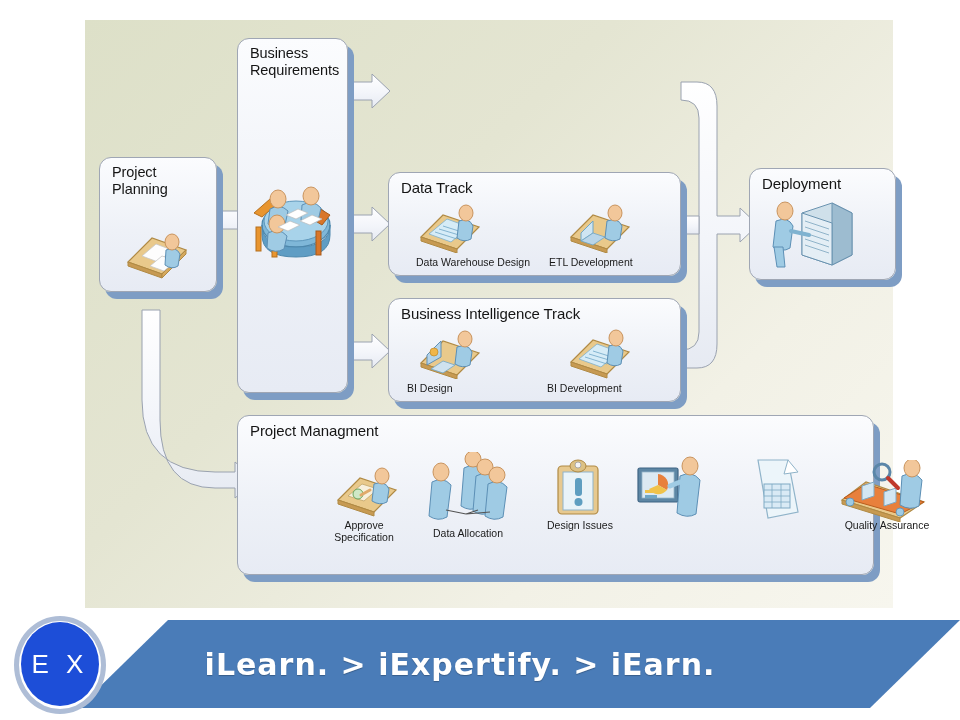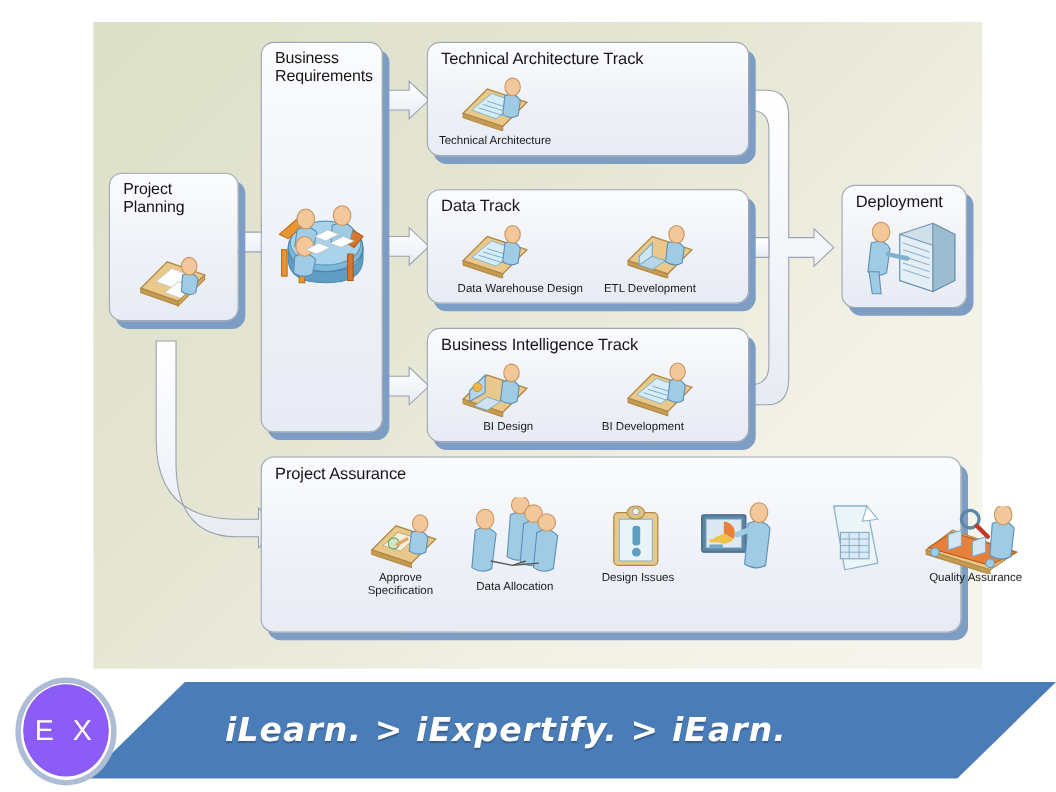--- a/index.html
+++ b/index.html
@@ -38,31 +38,31 @@
   
   #footer{position:absolute;left:0;top:608px;width:960px;height:112px;background:#fff;}
   #banner{
     position:absolute;left:78px;top:12px;width:882px;height:88px;
     background:#4a7cb8;
     clip-path:polygon(90px 0, 882px 0, 792px 88px, 0px 88px);
   }
   #tagline{
     position:absolute;left:140px;top:614px;width:640px;height:100px;
     display:flex;align-items:center;justify-content:center;
-    color:#ffffff;font-size:30px;font-weight:bold;font-style:italic;
+    color:#ffffff;font-size:30px;font-weight:bold;
     letter-spacing:1px;text-shadow:0 1px 1px rgba(0,0,0,.25);
     font-family:"DejaVu Sans",sans-serif;
   }
   #logo-ring{
     position:absolute;left:14px;top:616px;width:92px;height:98px;
     border-radius:50%;border:5px solid #aebdd6;box-sizing:border-box;
   }
   #logo-disc{
     position:absolute;left:21px;top:622px;width:78px;height:84px;
-    border-radius:50%;background:#8b5cf6;
+    border-radius:50%;background:#1d4ed8;
     display:flex;align-items:center;justify-content:center;
     color:#fff;font-size:26px;letter-spacing:5px;
   }
 </style>
 </head>
 <body>
 
 <div id="canvas">
 
   <svg class="flow" viewBox="0 0 808 588">
@@ -125,32 +125,20 @@
       <ellipse cx="67" cy="27" rx="8" ry="9" fill="#f2c79a" stroke="#c9945e" stroke-width="1"></ellipse>
       <path d="M24 64 q11 -6 19 3 l-3 13 q-9 5 -17 -1 z" fill="#9fcbe4" stroke="#5c8fb5" stroke-width="1"></path>
       <ellipse cx="33" cy="55" rx="8" ry="9" fill="#f2c79a" stroke="#c9945e" stroke-width="1"></ellipse>
 
       <polygon points="42,46 54,40 64,44 52,50" fill="#fff" stroke="#bbb" stroke-width=".7"></polygon>
       <polygon points="56,52 68,46 78,50 66,56" fill="#fff" stroke="#bbb" stroke-width=".7"></polygon>
       <polygon points="34,58 46,52 56,56 44,62" fill="#fff" stroke="#bbb" stroke-width=".7"></polygon>
     </svg>
   </div>
 
-  <div class="panel" style="left:303px;top:18px;width:293px;height:104px;">
-    <div class="panel-title big">Technical Architecture Track</div>
-    <svg class="ico" style="left:28px;top:28px;" width="72" height="52" viewBox="0 0 72 52">
-      <polygon points="4,36 26,14 62,26 40,48" fill="#e9c98b" stroke="#b08a44" stroke-width="1.2"></polygon>
-      <polygon points="4,36 4,40 40,52 40,48" fill="#c79a52" stroke="#b08a44" stroke-width="1"></polygon>
-      <polygon points="12,33 30,18 52,26 34,41" fill="#d6ecf7" stroke="#7fb0cc" stroke-width=".8"></polygon>
-      <path d="M18 31 l22 7 M22 28 l20 6 M26 25 l19 6" stroke="#6fa6c6" stroke-width=".8" fill="none"></path>
-      <path d="M42 20 q10 -4 14 5 l-2 13 q-7 4 -14 -1 z" fill="#9fcbe4" stroke="#5c8fb5" stroke-width="1"></path>
-      <ellipse cx="49" cy="12" rx="7" ry="8" fill="#f2c79a" stroke="#c9945e" stroke-width="1"></ellipse>
-    </svg>
-    <div class="cap" style="left:10px;top:84px;width:160px;text-align:left;">Technical Architecture</div>
-  </div>
 
   <div class="panel" style="left:303px;top:152px;width:293px;height:104px;">
     <div class="panel-title big">Data Track</div>
     <svg class="ico" style="left:28px;top:28px;" width="72" height="52" viewBox="0 0 72 52">
       <polygon points="4,36 26,14 62,26 40,48" fill="#e9c98b" stroke="#b08a44" stroke-width="1.2"></polygon>
       <polygon points="4,36 4,40 40,52 40,48" fill="#c79a52" stroke="#b08a44" stroke-width="1"></polygon>
       <polygon points="12,33 30,18 52,26 34,41" fill="#d6ecf7" stroke="#7fb0cc" stroke-width=".8"></polygon>
       <path d="M18 31 l22 7 M22 28 l20 6 M26 25 l19 6" stroke="#6fa6c6" stroke-width=".8" fill="none"></path>
       <path d="M42 20 q10 -4 14 5 l-2 13 q-7 4 -14 -1 z" fill="#9fcbe4" stroke="#5c8fb5" stroke-width="1"></path>
       <ellipse cx="49" cy="12" rx="7" ry="8" fill="#f2c79a" stroke="#c9945e" stroke-width="1"></ellipse>
@@ -171,48 +159,48 @@
     <div class="panel-title big">Business Intelligence Track</div>
     <svg class="ico" style="left:28px;top:26px;" width="72" height="54" viewBox="0 0 72 54">
       <polygon points="4,38 26,16 62,28 40,50" fill="#e9c98b" stroke="#b08a44" stroke-width="1.2"></polygon>
       <polygon points="4,38 4,42 40,54 40,50" fill="#c79a52" stroke="#b08a44" stroke-width="1"></polygon>
       <polygon points="10,30 24,16 24,32 10,40" fill="#b4d4ea" stroke="#6090b5" stroke-width="1"></polygon>
       <circle cx="17" cy="27" r="4" fill="#f0b64a" stroke="#c08a26" stroke-width=".7"></circle>
       <path d="M26 36 l12 4 l-12 8 l-12 -4 z" fill="#cfe2ef" stroke="#6fa6c6" stroke-width=".8"></path>
       <path d="M40 22 q11 -4 15 5 l-2 13 q-7 4 -15 -1 z" fill="#9fcbe4" stroke="#5c8fb5" stroke-width="1"></path>
       <ellipse cx="48" cy="14" rx="7" ry="8" fill="#f2c79a" stroke="#c9945e" stroke-width="1"></ellipse>
     </svg>
-    <div class="cap" style="left:18px;top:84px;width:110px;text-align:center;">BI Design</div>
+    <div class="cap" style="left:18px;top:84px;width:110px;text-align:left;">BI Design</div>
     <svg class="ico" style="left:178px;top:26px;" width="72" height="54" viewBox="0 0 72 52">
       <polygon points="4,36 26,14 62,26 40,48" fill="#e9c98b" stroke="#b08a44" stroke-width="1.2"></polygon>
       <polygon points="4,36 4,40 40,52 40,48" fill="#c79a52" stroke="#b08a44" stroke-width="1"></polygon>
       <polygon points="12,33 30,18 52,26 34,41" fill="#d6ecf7" stroke="#7fb0cc" stroke-width=".8"></polygon>
       <path d="M18 31 l22 7 M22 28 l20 6 M26 25 l19 6" stroke="#6fa6c6" stroke-width=".8" fill="none"></path>
       <path d="M42 20 q10 -4 14 5 l-2 13 q-7 4 -14 -1 z" fill="#9fcbe4" stroke="#5c8fb5" stroke-width="1"></path>
       <ellipse cx="49" cy="12" rx="7" ry="8" fill="#f2c79a" stroke="#c9945e" stroke-width="1"></ellipse>
     </svg>
     <div class="cap" style="left:158px;top:84px;width:130px;text-align:left;">BI Development</div>
   </div>
 
-  <div class="panel" style="left:680px;top:148px;width:114px;height:112px;padding-left:28px;">
+  <div class="panel" style="left:664px;top:148px;width:147px;height:112px;padding-left:28px;">
     <div class="panel-title big">Deployment</div>
     <svg class="ico" style="left:18px;top:28px;" width="92" height="76" viewBox="0 0 92 76">
       <polygon points="34,16 64,6 84,16 84,58 64,68 34,58" fill="#cfe0ea" stroke="#6a93b0" stroke-width="1"></polygon>
       <polygon points="64,6 84,16 84,58 64,68" fill="#9dbcd0" stroke="#6a93b0" stroke-width="1"></polygon>
       <polygon points="34,16 64,26 64,68 34,58" fill="#e4eef5" stroke="#6a93b0" stroke-width="1"></polygon>
       <path d="M37 24 l24 8 M37 30 l24 8 M37 36 l24 8 M37 42 l24 8 M37 48 l24 8" stroke="#8fb3c9" stroke-width="1" fill="none"></path>
       <path d="M8 24 q12 -5 17 5 l-3 22 q-8 5 -17 -1 z" fill="#9fcbe4" stroke="#5c8fb5" stroke-width="1"></path>
       <ellipse cx="17" cy="14" rx="8" ry="9" fill="#f2c79a" stroke="#c9945e" stroke-width="1"></ellipse>
       <path d="M23 34 l18 4" stroke="#7fb2d0" stroke-width="4" stroke-linecap="round"></path>
       <path d="M6 50 l3 20 l8 0 l-2 -20 z" fill="#9fcbe4" stroke="#5c8fb5" stroke-width="1"></path>
     </svg>
   </div>
 
   <div class="panel" style="left:152px;top:395px;width:637px;height:160px;">
-    <div class="panel-title big">Project Assurance</div>
+    <div class="panel-title big">Project Managment</div>
 
     <svg class="ico" style="left:96px;top:46px;" width="72" height="56" viewBox="0 0 72 56">
       <polygon points="4,38 26,16 62,28 40,50" fill="#e9c98b" stroke="#b08a44" stroke-width="1.2"></polygon>
       <polygon points="4,38 4,42 40,54 40,50" fill="#c79a52" stroke="#b08a44" stroke-width="1"></polygon>
       <polygon points="14,34 28,22 44,27 30,39" fill="#f7efdc" stroke="#c2a468" stroke-width=".8"></polygon>
       <circle cx="24" cy="32" r="5" fill="#cfe8c6" stroke="#6aa35a" stroke-width="1"></circle>
       <path d="M40 22 q11 -4 15 5 l-2 13 q-7 4 -15 -1 z" fill="#9fcbe4" stroke="#5c8fb5" stroke-width="1"></path>
       <ellipse cx="48" cy="14" rx="7" ry="8" fill="#f2c79a" stroke="#c9945e" stroke-width="1"></ellipse>
       <path d="M36 28 l-9 5" stroke="#e0a96a" stroke-width="3" stroke-linecap="round"></path>
     </svg>

